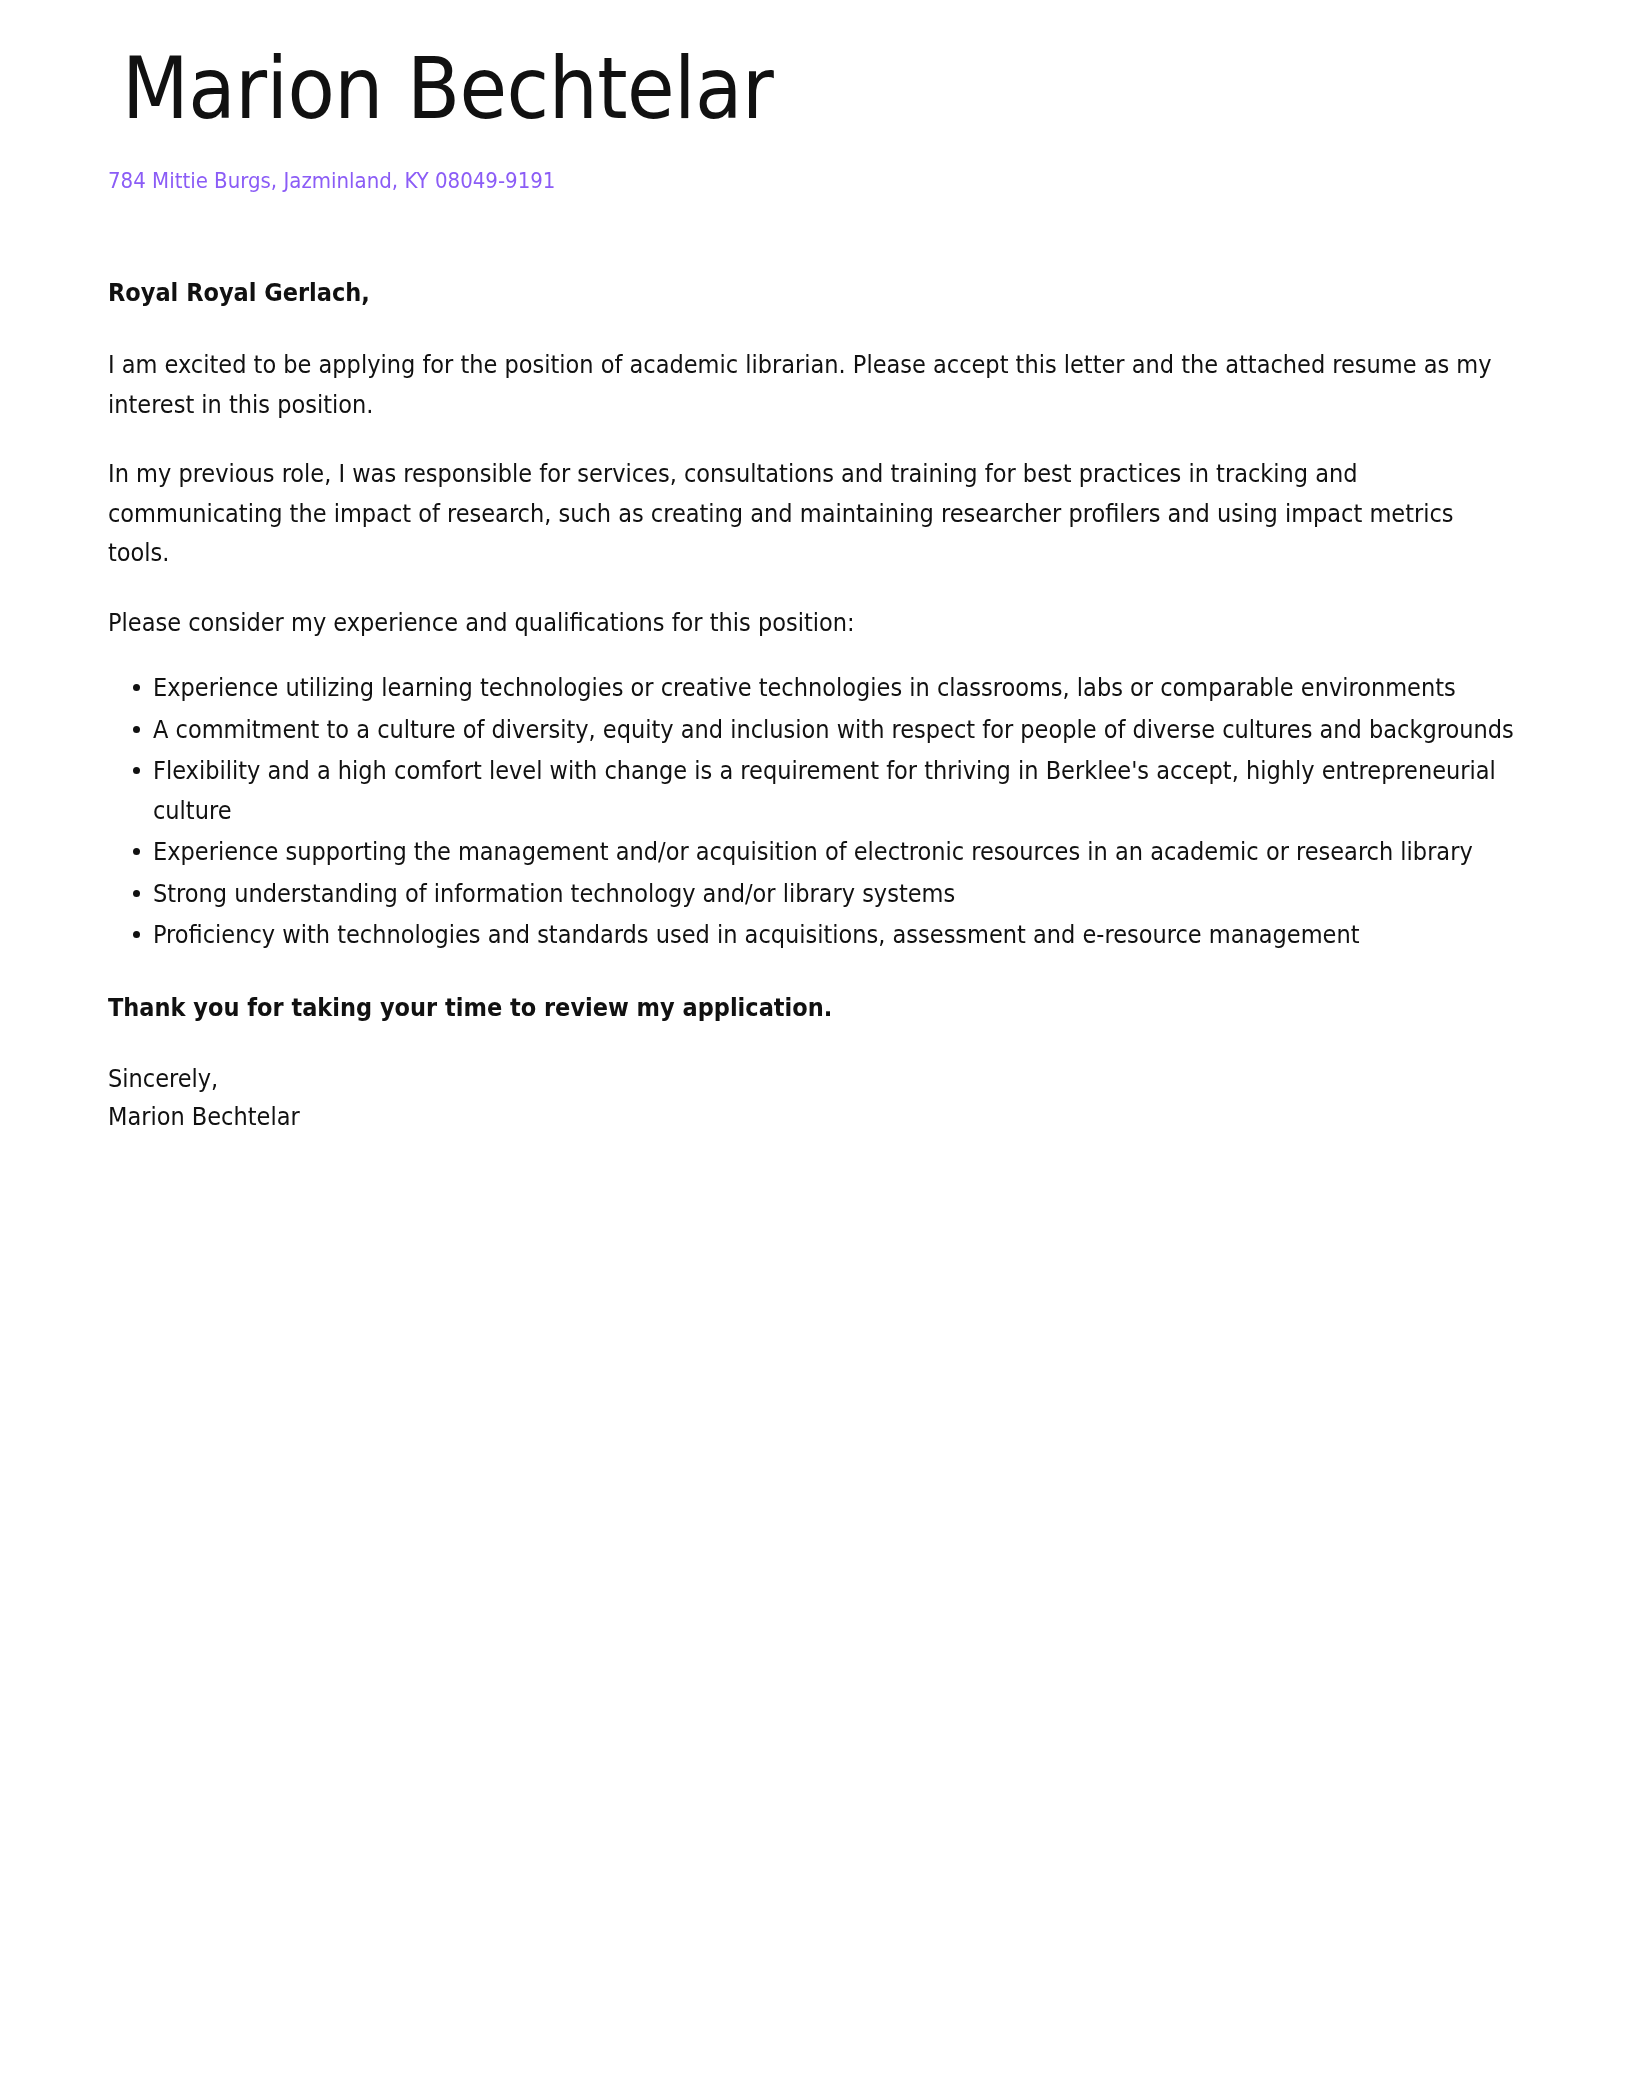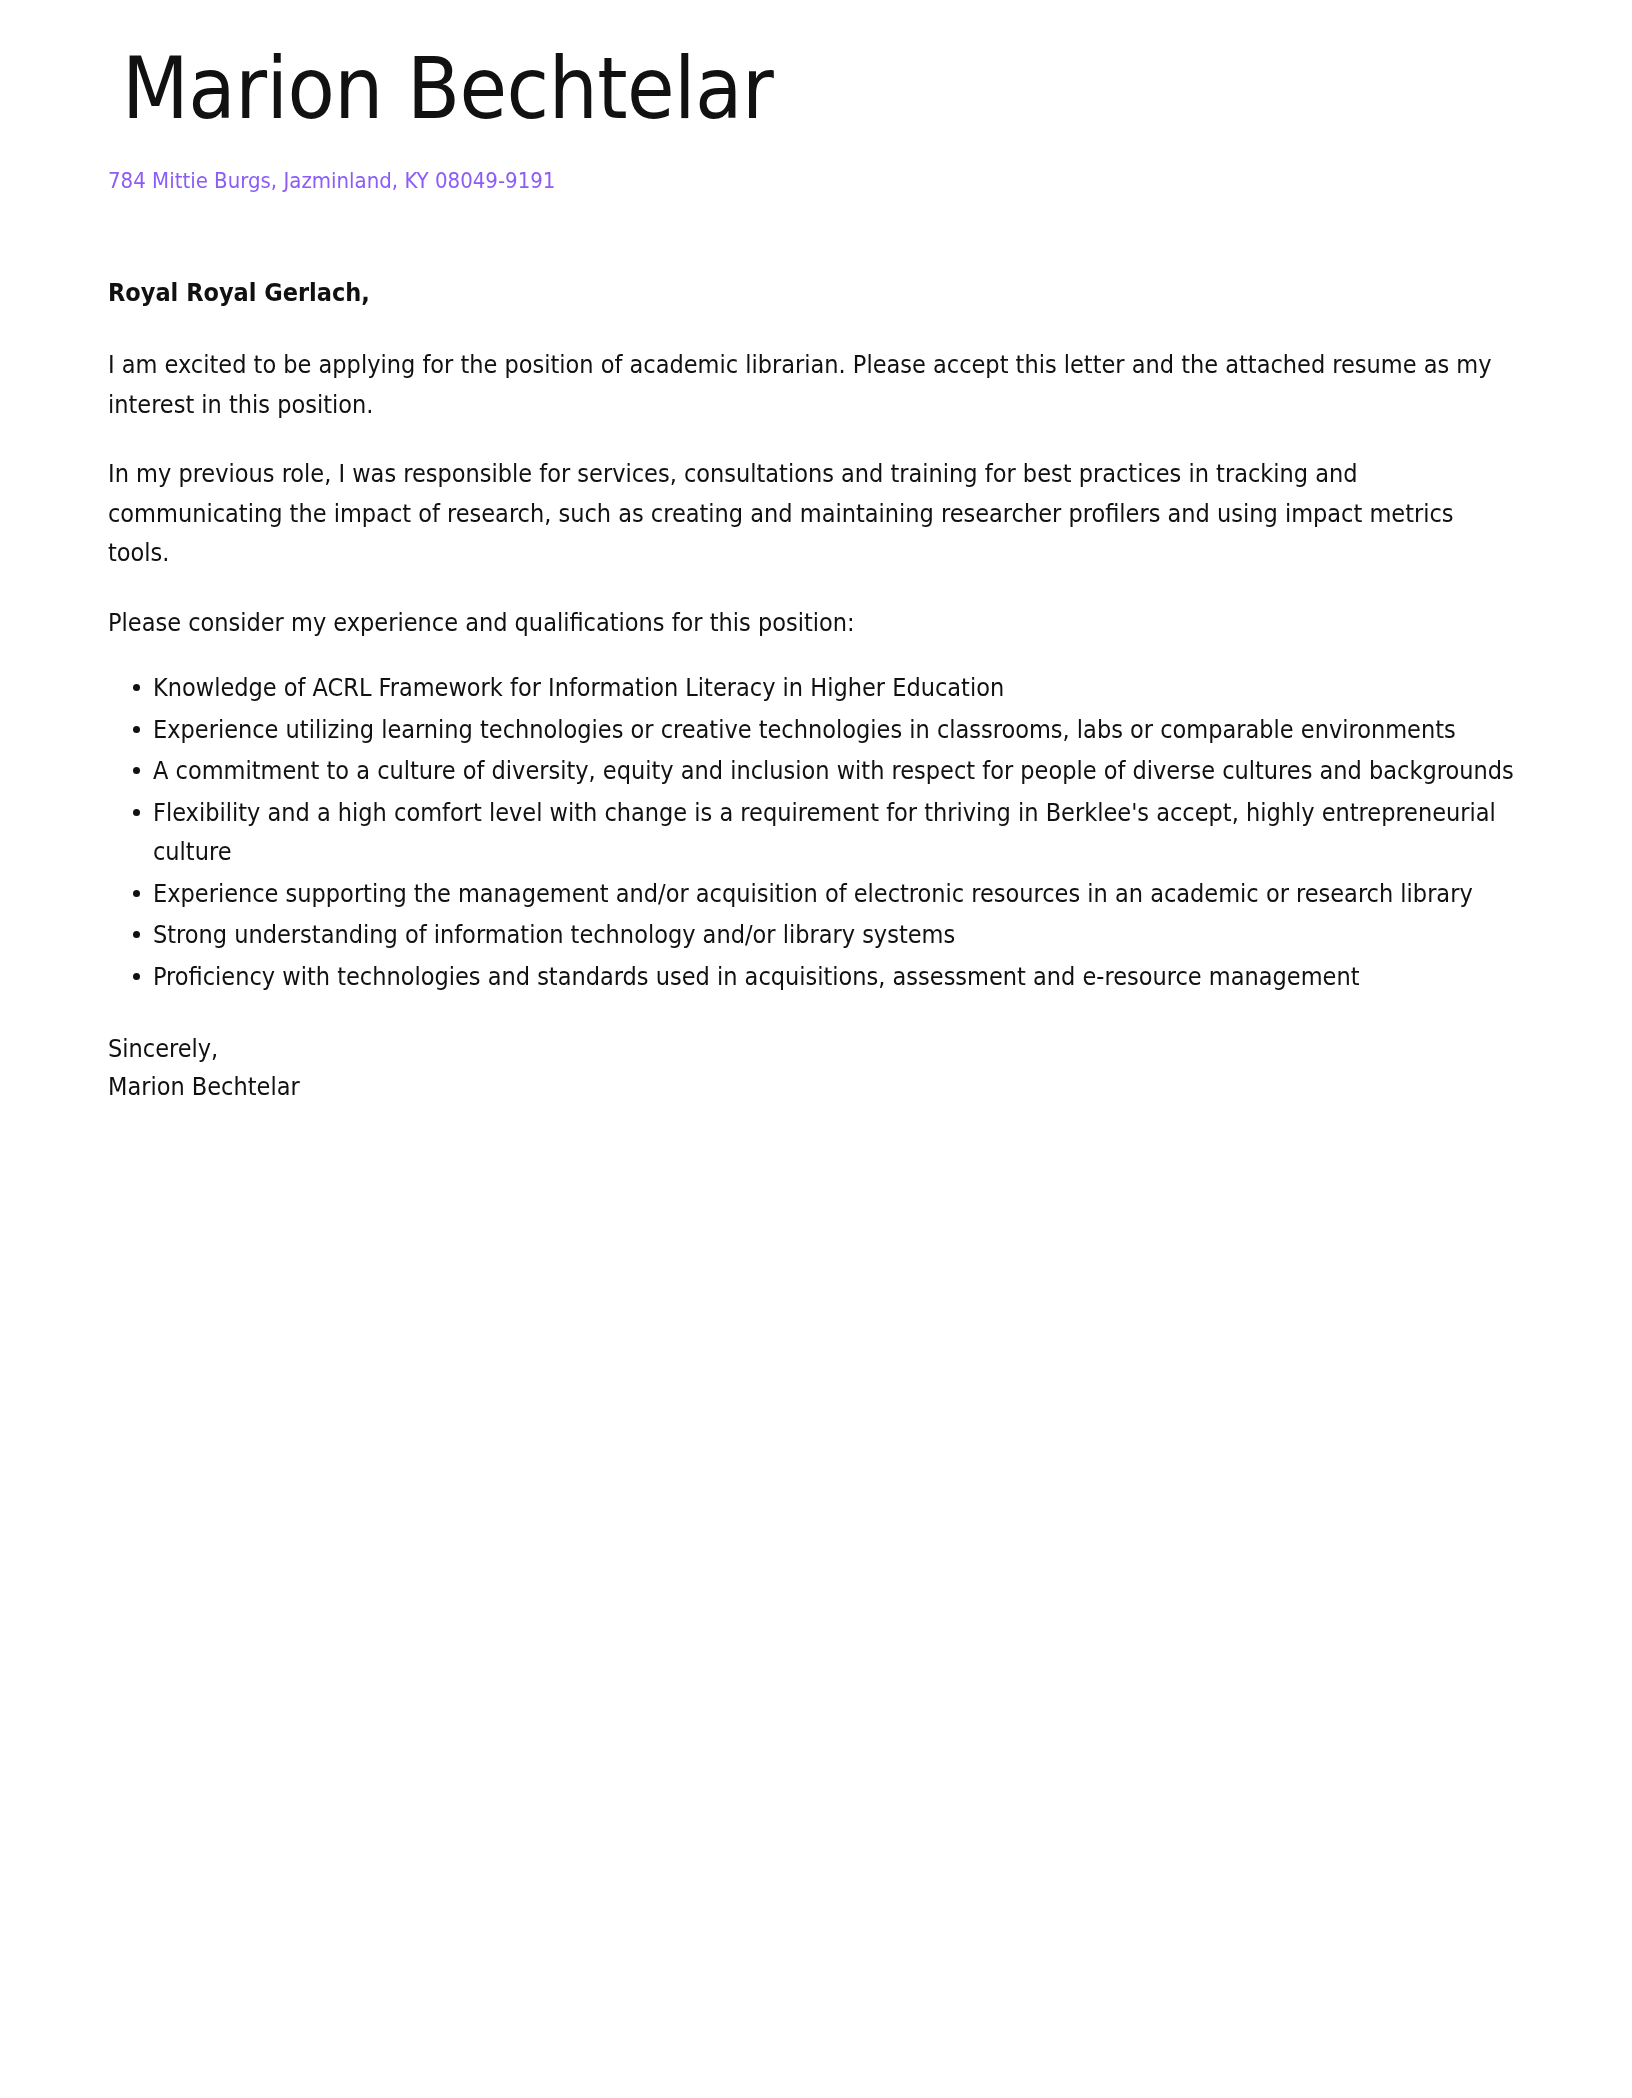--- a/index.html
+++ b/index.html
@@ -150,29 +150,29 @@
 
       <p class="salutation">Royal Royal Gerlach,</p>
 
       <p class="para">I am excited to be applying for the position of academic librarian. Please accept this letter and the attached resume as my interest in this position.</p>
 
       <p class="para">In my previous role, I was responsible for services, consultations and training for best practices in tracking and communicating the impact of research, such as creating and maintaining researcher profilers and using impact metrics tools.</p>
 
       <p class="para lead-in">Please consider my experience and qualifications for this position:</p>
 
       <ul class="qualifications">
-        <li>Knowledge of ACRL Framework for Information Literacy in Higher Education</li>
         <li>Experience utilizing learning technologies or creative technologies in classrooms, labs or comparable environments</li>
         <li>A commitment to a culture of diversity, equity and inclusion with respect for people of diverse cultures and backgrounds</li>
         <li>Flexibility and a high comfort level with change is a requirement for thriving in Berklee's accept, highly entrepreneurial culture</li>
         <li>Experience supporting the management and/or acquisition of electronic resources in an academic or research library</li>
         <li>Strong understanding of information technology and/or library systems</li>
         <li>Proficiency with technologies and standards used in acquisitions, assessment and e-resource management</li>
       </ul>
 
+      <p class="closing-thanks">Thank you for taking your time to review my application.</p>
 
       <div class="signoff">
         <span class="signoff-line">Sincerely,</span>
         <span class="signoff-line">Marion Bechtelar</span>
       </div>
 
     </div>
   </div>
 </div>
 

